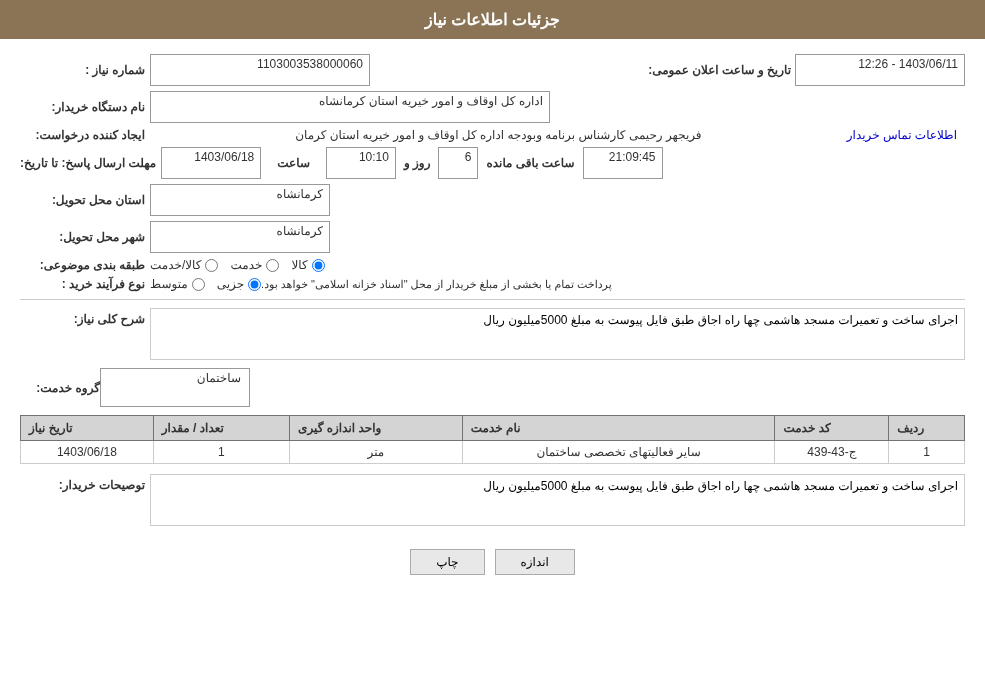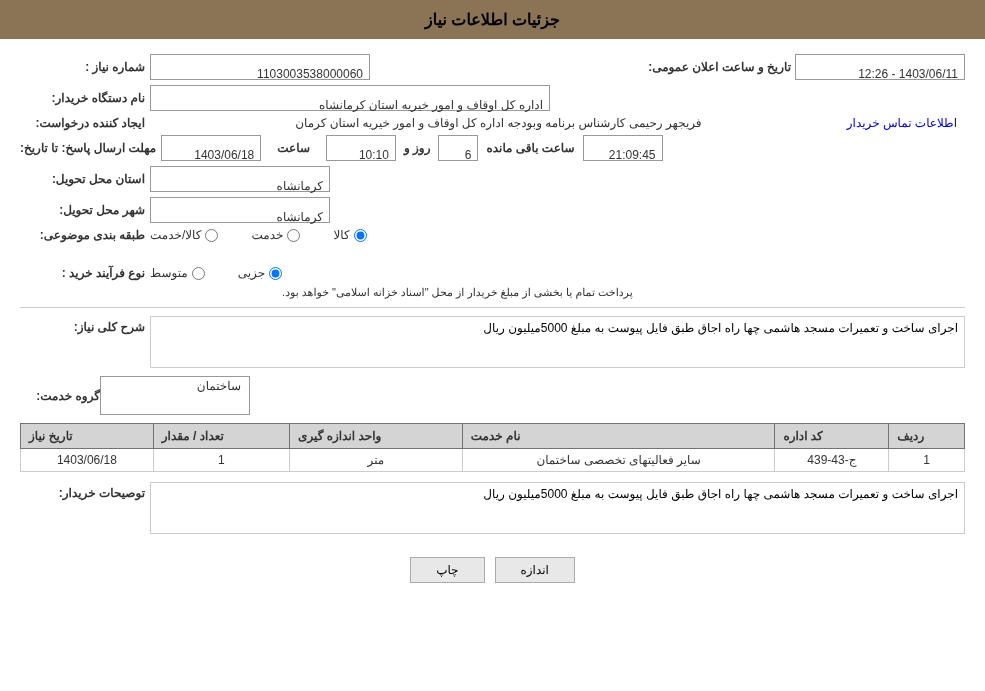--- a/index.html
+++ b/index.html
@@ -11,21 +11,21 @@
       color: #333;
     }
     .page-wrapper {
       width: 985px;
       margin: 0 auto;
       background: #fff;
       min-height: 691px;
     }
     .header-bar {
       background: #8B7355;
-      color: #000000;
+      color: #ffffff;
       text-align: center;
       padding: 10px 20px;
       font-size: 16px;
       font-weight: bold;
       margin-bottom: 15px;
     }
     .content {
       padding: 0 20px 20px 20px;
     }
     .blue-link {
@@ -37,21 +37,21 @@
       border: 1px solid #ccc;
       padding: 5px 10px;
       font-weight: bold;
       text-align: right;
       margin: 10px 0 8px 0;
       font-size: 13px;
     }
     .radio-group {
       display: flex;
       flex-direction: row-reverse;
-      gap: 33px;
+      gap: 12px;
       align-items: flex-end;
     }
     .radio-item {
       display: flex;
       align-items: center;
       gap: 4px;
       flex-direction: row-reverse;
     }
     .services-table {
       width: 100%;
@@ -100,24 +100,24 @@
       flex-direction: row-reverse;
     }
     .info-label {
       font-weight: bold;
       min-width: 130px;
       text-align: right;
       padding-right: 5px;
     }
     .bordered-input {
       border: 1px solid #999;
-      padding: 12px 6px;
+      padding: 2px 6px;
       background: #fff;
       display: inline-block;
-      height: 14px;
+      height: 32px;
       text-align: right;
     }
     .inline-label {
       display: inline-block;
       font-weight: bold;
       margin: 0 4px;
     }
     .group-service-row {
       display: flex;
       align-items: center;
@@ -229,21 +229,21 @@
       <div class="radio-group">
         <div class="radio-item">
           <span>متوسط</span>
           <input type="radio" name="purchase" style="">
         </div>
         <div class="radio-item">
           <span>جزیی</span>
           <input type="radio" name="purchase" checked="" style="">
         </div>
       </div>
-      <span style="margin-right:16px; color:#333; font-size:11px;margin-top:39px;">پرداخت تمام یا بخشی از مبلغ خریدار از محل "اسناد خزانه اسلامی" خواهد بود.</span>
+      <span style="margin-right:16px; color:#333; font-size:11px;">پرداخت تمام یا بخشی از مبلغ خریدار از محل "اسناد خزانه اسلامی" خواهد بود.</span>
     </div>
 
     <hr class="divider">
 
     <div class="info-row" style="align-items:flex-start;">
       <span class="info-label" style="padding-top:4px;">شرح کلی نیاز:</span>
       <div style="flex:1;">
         <textarea class="desc-area" rows="3" style="">اجرای ساخت و تعمیرات مسجد هاشمی چها راه اجاق طبق فایل پیوست به مبلغ 5000میلیون ریال</textarea>
       </div>
     </div>
@@ -251,21 +251,21 @@
 
     <div class="group-service-row">
       <span class="group-label">گروه خدمت:</span>
       <span class="group-value">ساختمان</span>
     </div>
 
     <table class="services-table">
       <thead>
         <tr>
           <th>ردیف</th>
-          <th>کد اداره</th>
+          <th>کد خدمت</th>
           <th>نام خدمت</th>
           <th>واحد اندازه گیری</th>
           <th>تعداد / مقدار</th>
           <th>تاریخ نیاز</th>
         </tr>
       </thead>
       <tbody>
         <tr class="table-row">
           <td>1</td>
           <td>ج-43-439</td>

